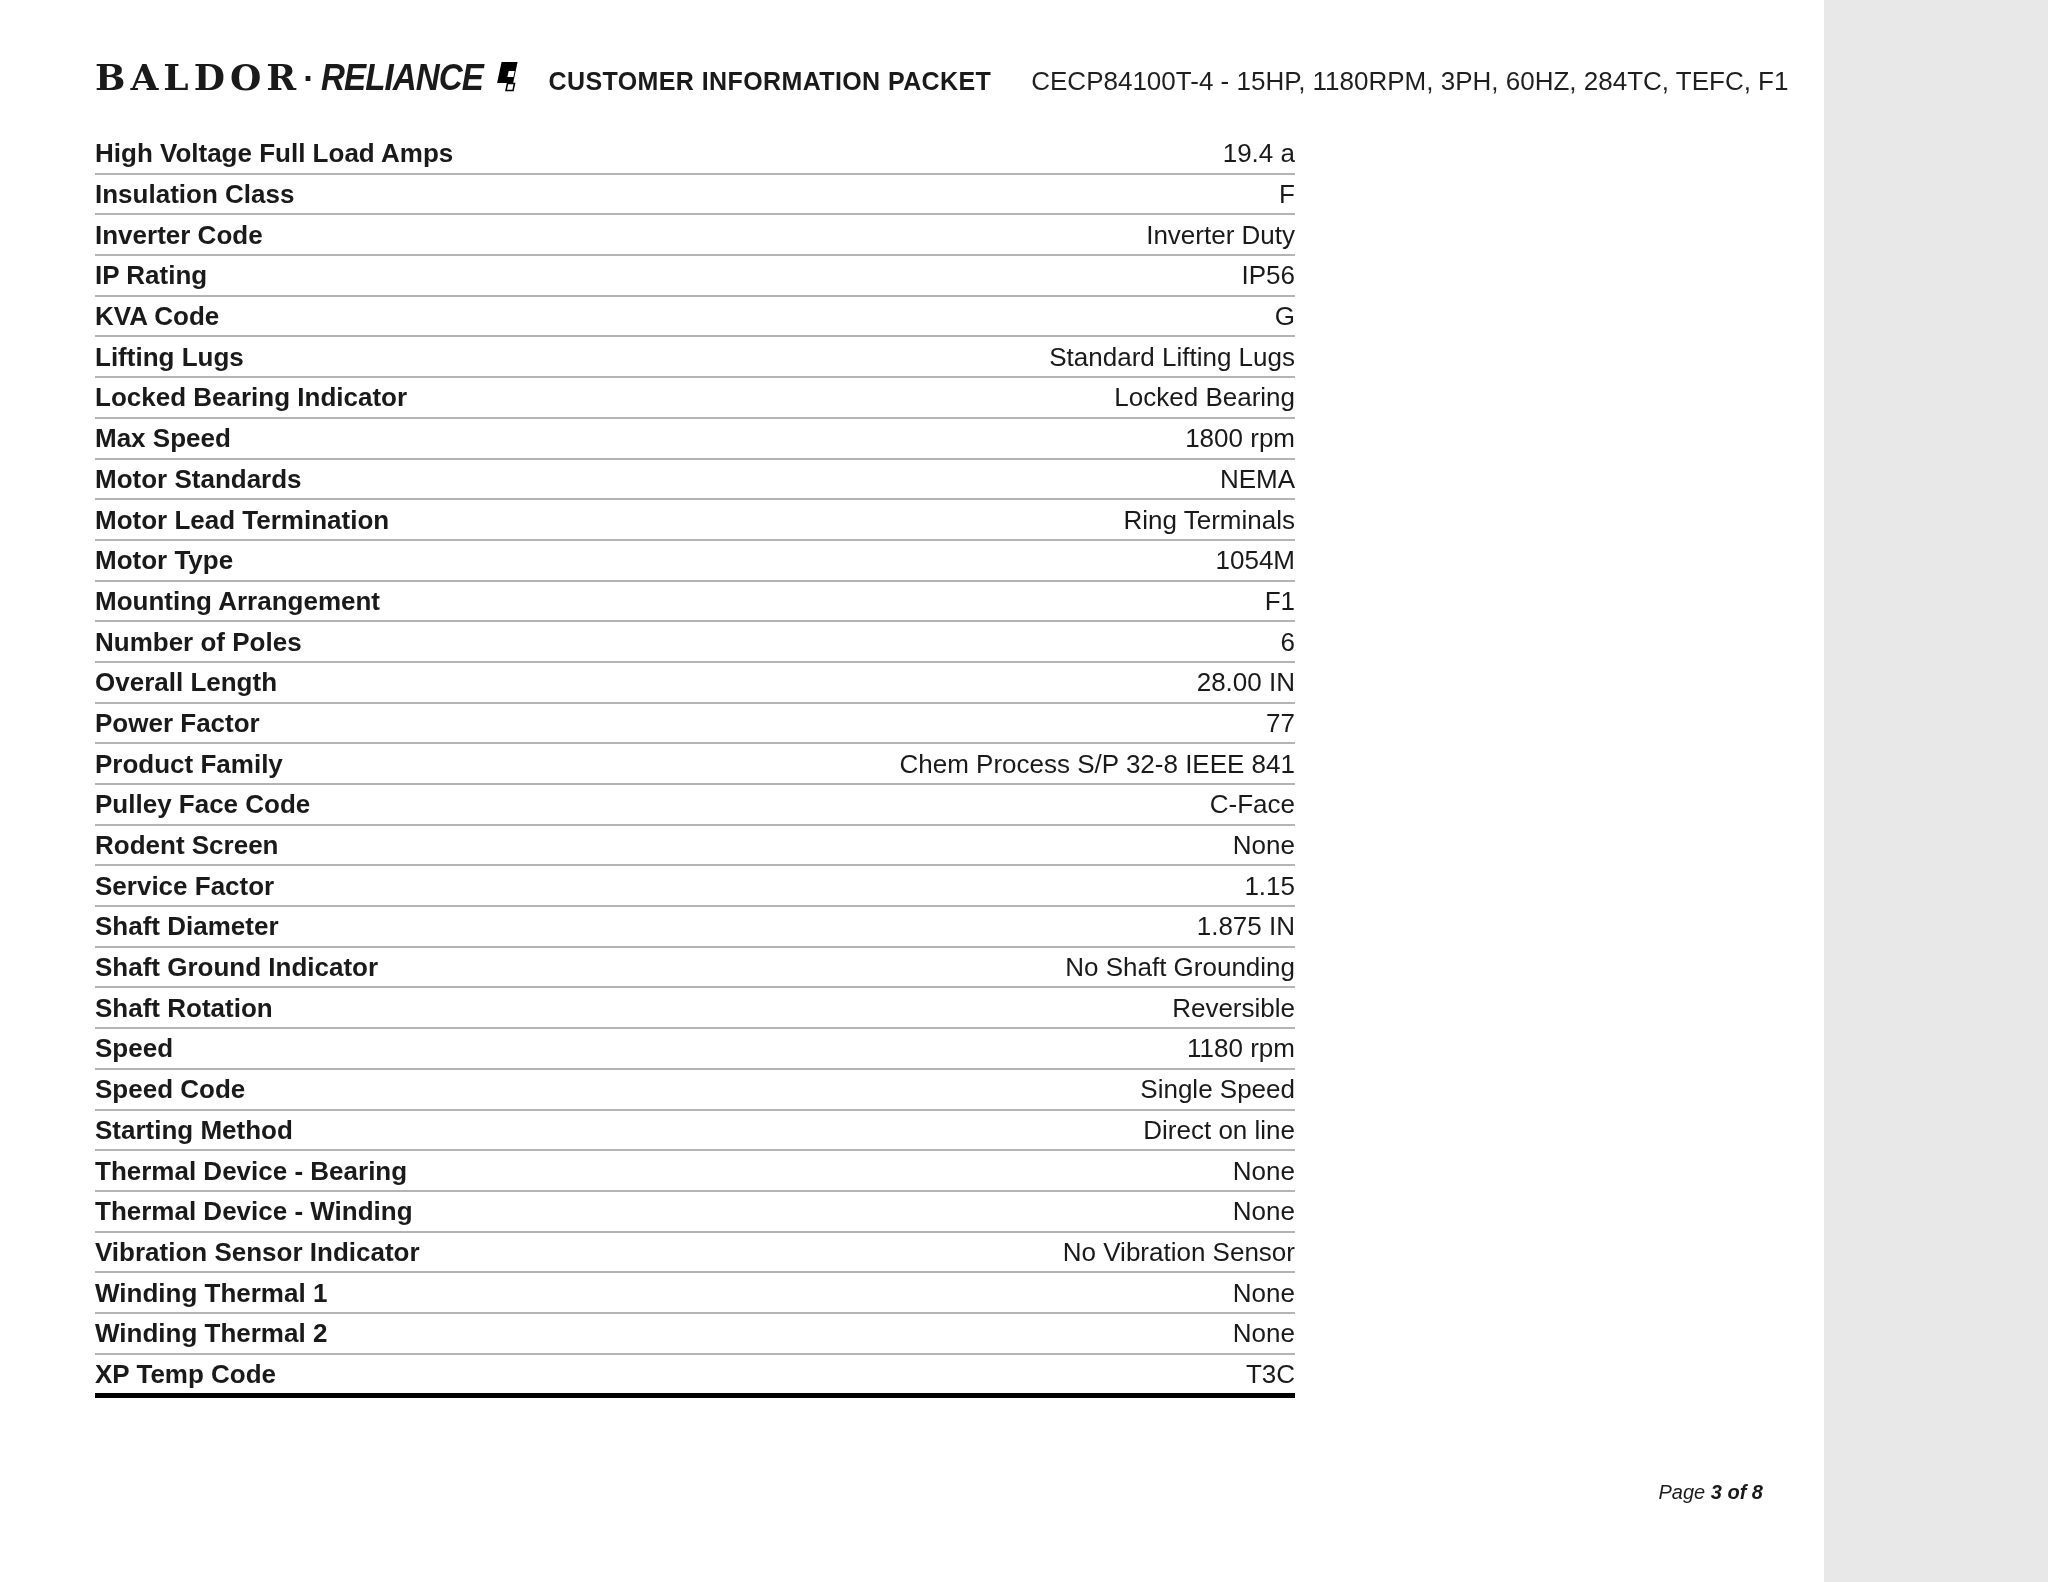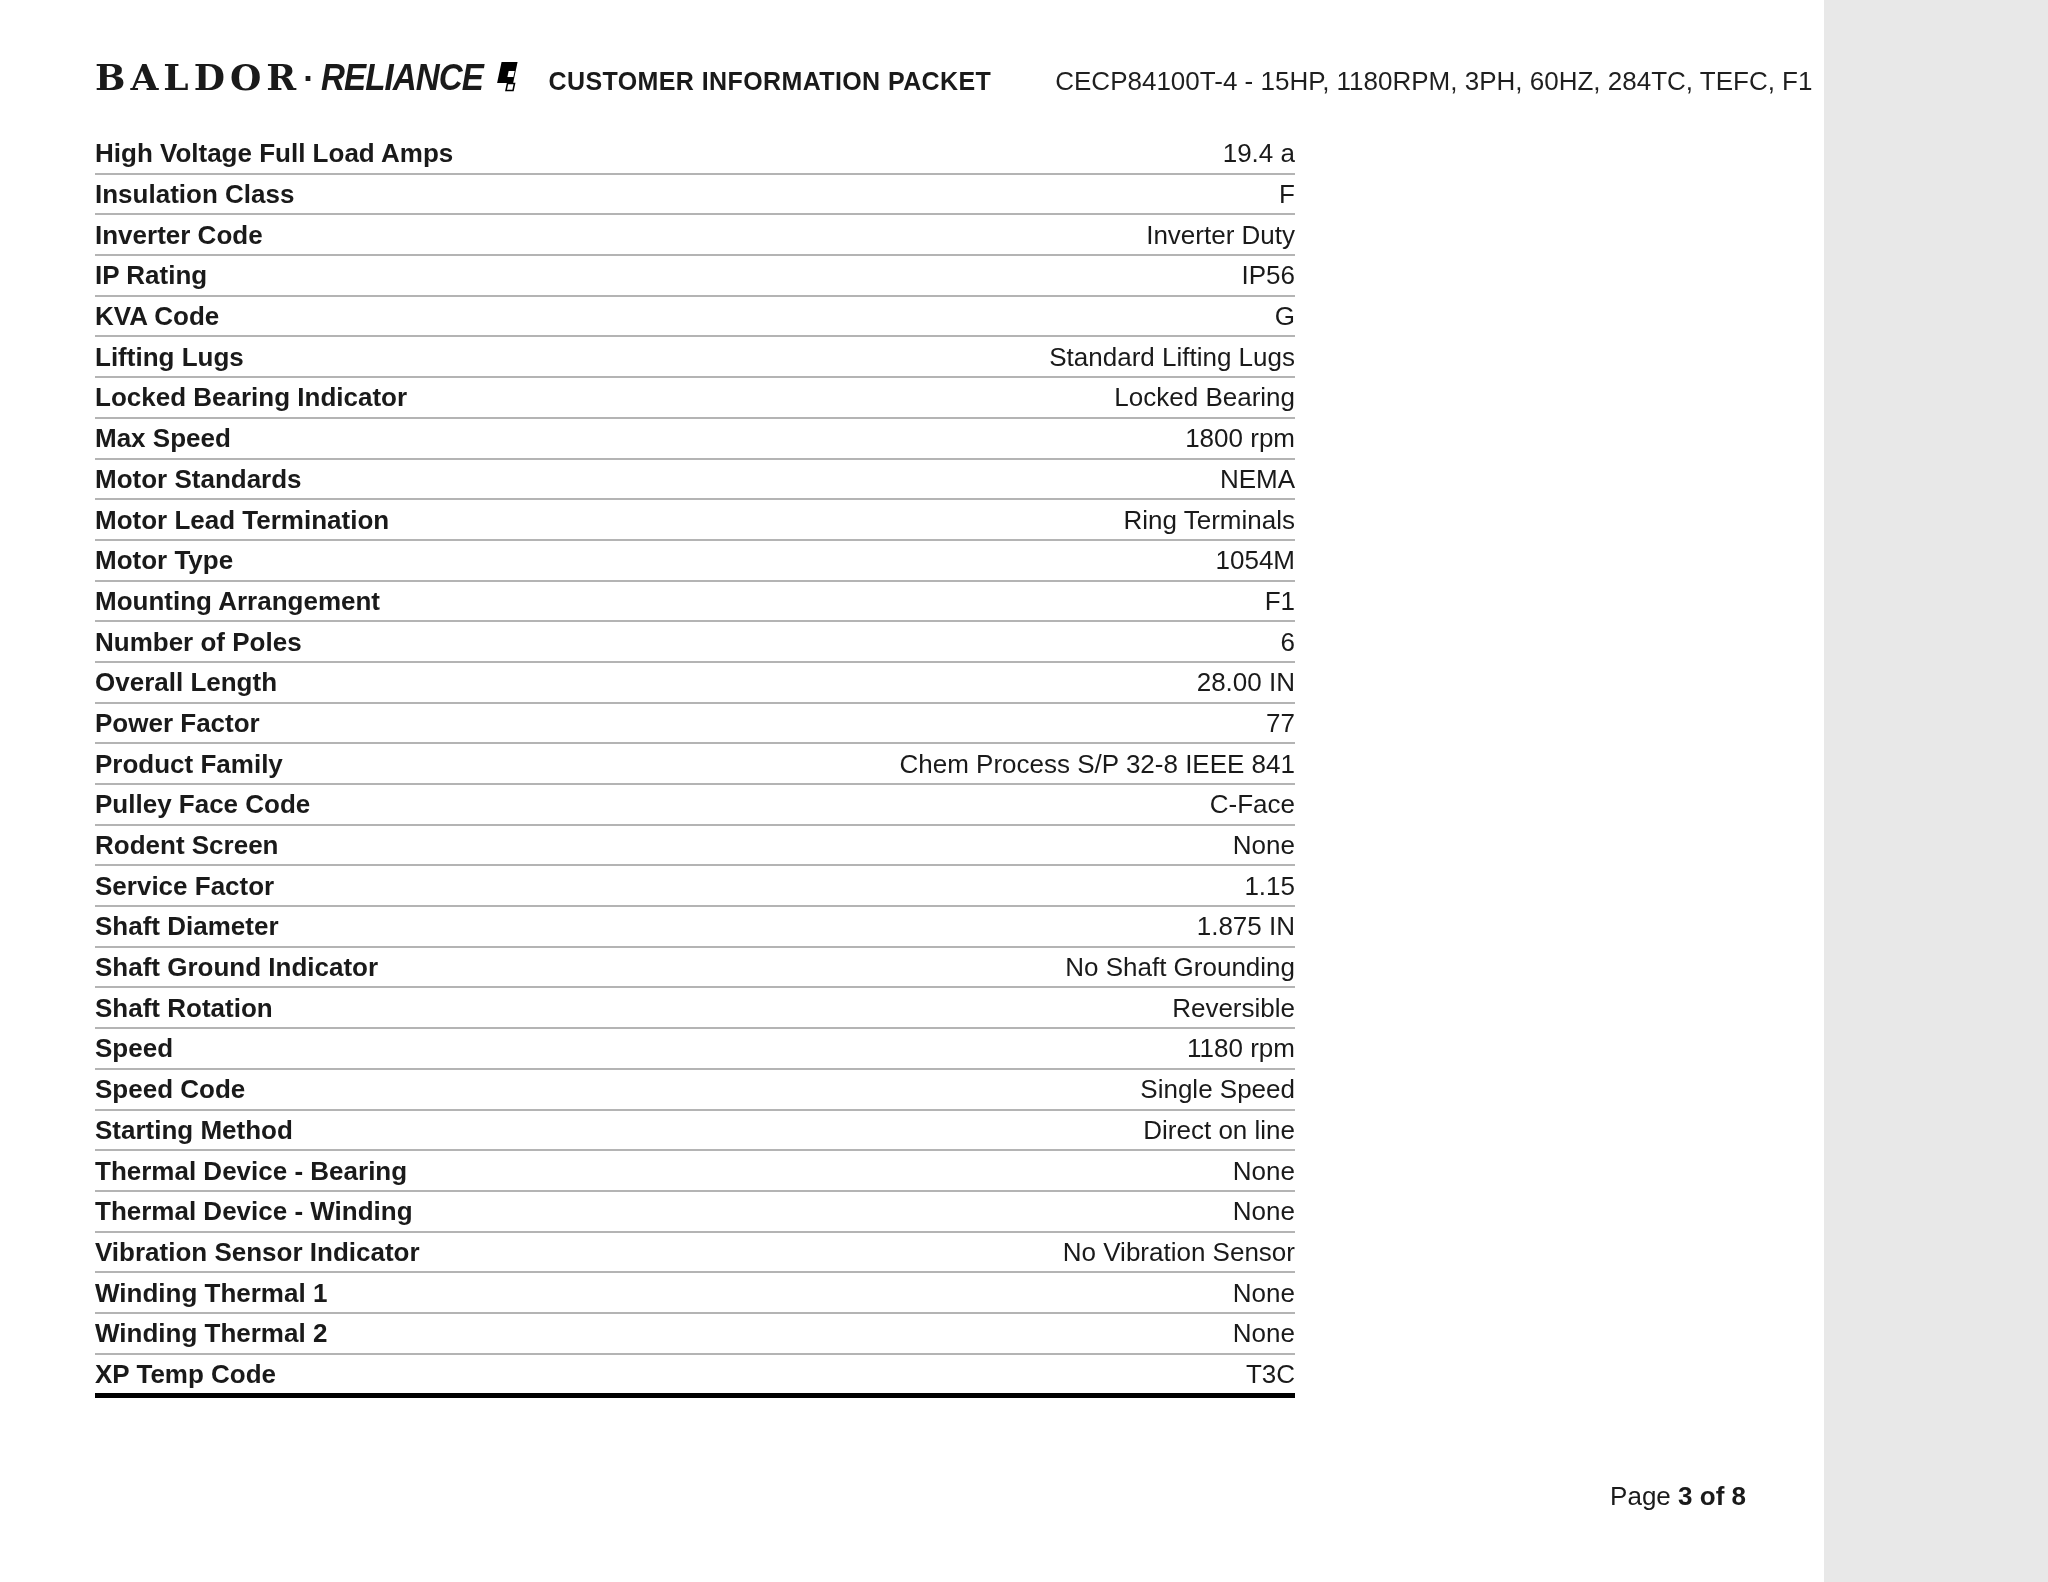--- a/index.html
+++ b/index.html
@@ -60,21 +60,21 @@
   }
   .doc-title{
     font-weight:bold;
     font-size:25px;
     letter-spacing:.4px;
     margin-left:26px;
   }
   .product-code{
     font-size:26px;
     font-weight:normal;
-    margin-left:64px;
+    margin-left:40px;
     color:#1f1f1f;
   }
   
   .spec-table{
     position:absolute;
     left:95px;
     top:134px;
     width:1200px;
     border-bottom:5px solid var(--rule);
   }
@@ -87,24 +87,25 @@
     font-size:26px;
     line-height:1;
     gap:40px;
   }
   .spec-row:last-child{border-bottom:none;}
   .spec-row .label{font-weight:bold;}
   .spec-row .value{font-weight:normal;text-align:center;}
   
   .footer{
     position:absolute;
-    right:78px;
+    right:61px;
     top:1481px;
-    font-size:26px;
+    font-size:20px;
     white-space:nowrap;
+    font-style:italic;
   }
   .footer .page-word{font-weight:normal;}
   .footer .page-numbers{font-weight:bold;}
 </style>
 </head>
 <body>
 
 <div class="page">
 
   <div class="header">

